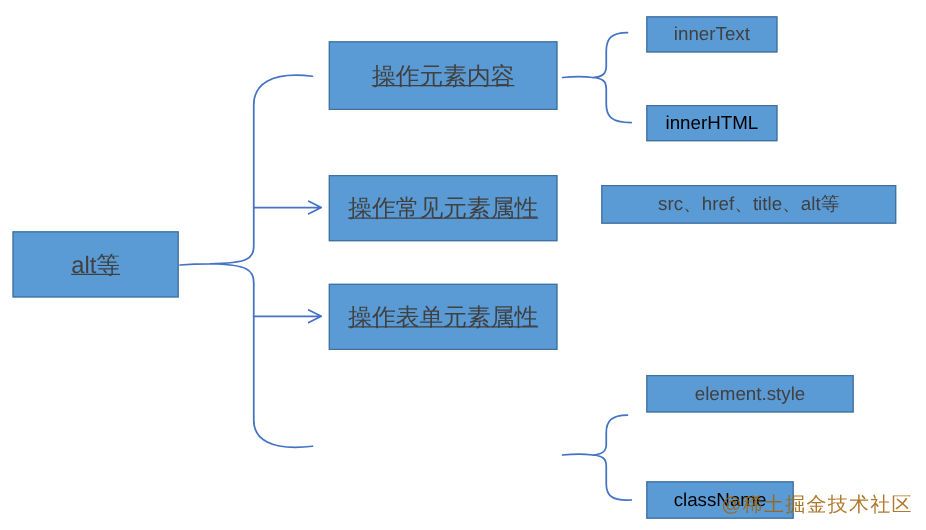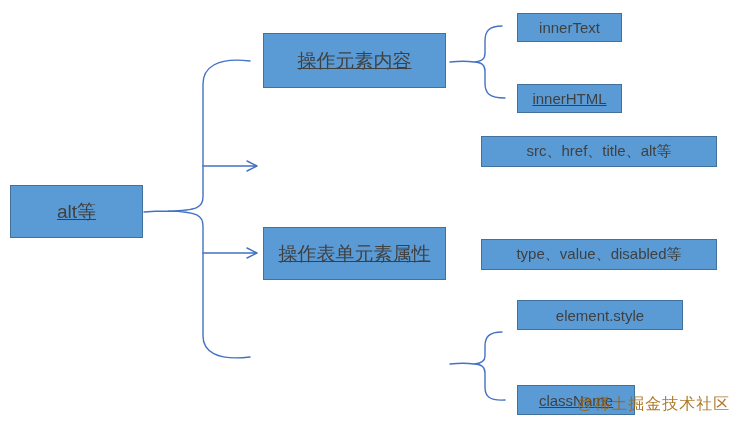--- a/index.html
+++ b/index.html
@@ -22,33 +22,33 @@
     border: 1px solid #41719c;
     color: #404040;
     display: flex;
     align-items: center;
     justify-content: center;
     text-align: center;
     white-space: nowrap;
   }
   .node.big { font-size: 19px; text-decoration: underline; }
   .node.small { font-size: 15px; }
-  .node.red-text { color: #404040; text-decoration: underline; }
+  .node.red-text { color: #000000; }
 
   
   #root-node   { left: 10px;  top: 185px; width: 133px; height: 53px; }
   
   #branch-0 { left: 263px; top: 33px;  width: 183px; height: 55px; }
   #branch-1 { left: 263px; top: 140px; width: 183px; height: 53px; }
   #branch-2 { left: 263px; top: 227px; width: 183px; height: 53px; }
   #branch-3 { left: 263px; top: 332px; width: 183px; height: 53px; }
   
   #leaf-0 { left: 517px; top: 13px;  width: 105px; height: 29px; }
   #leaf-1 { left: 517px; top: 84px;  width: 105px; height: 29px; }
-  #leaf-2 { left: 481px; top: 136px; width: 236px; height: 31px; }
+  #leaf-2 { left: 481px; top: 148px; width: 236px; height: 31px; }
   #leaf-3 { left: 481px; top: 239px; width: 236px; height: 31px; }
   #leaf-4 { left: 517px; top: 300px; width: 166px; height: 30px; }
   #leaf-5 { left: 517px; top: 385px; width: 118px; height: 30px; text-align: center; }
 
   #connector-layer {
     position: absolute;
     left: 0; top: 0;
     width: 741px;
     height: 424px;
     pointer-events: none;
@@ -98,24 +98,24 @@
     <path d="M 450 364 C 460 363 467 363 474 364
              M 502 332 C 489 332 485 337 485 346 L 485 356
              C 485 361 482 363.5 474 364
              C 482 364.5 485 367 485 373 L 485 387
              C 485 396 489 401 505 400"></path>
   </svg>
 
   <div class="node big" id="root-node">alt等</div>
 
   <div class="node big" id="branch-0">操作元素内容</div>
+  <div class="node big" id="branch-1">操作常见元素属性</div>
   <div class="node big" id="branch-2">操作表单元素属性</div>
 
   <div class="node small" id="leaf-0">innerText</div>
   <div class="node small red-text" id="leaf-1">innerHTML</div>
   <div class="node small" id="leaf-2">src、href、title、alt等</div>
-  <div class="node small" id="leaf-3">type、value、disabled等</div>
   <div class="node small" id="leaf-4">element.style</div>
   <div class="node small red-text" id="leaf-5">className</div>
 
   <div id="watermark">@稀土掘金技术社区</div>
 
 </div>
 
 </body></html>

